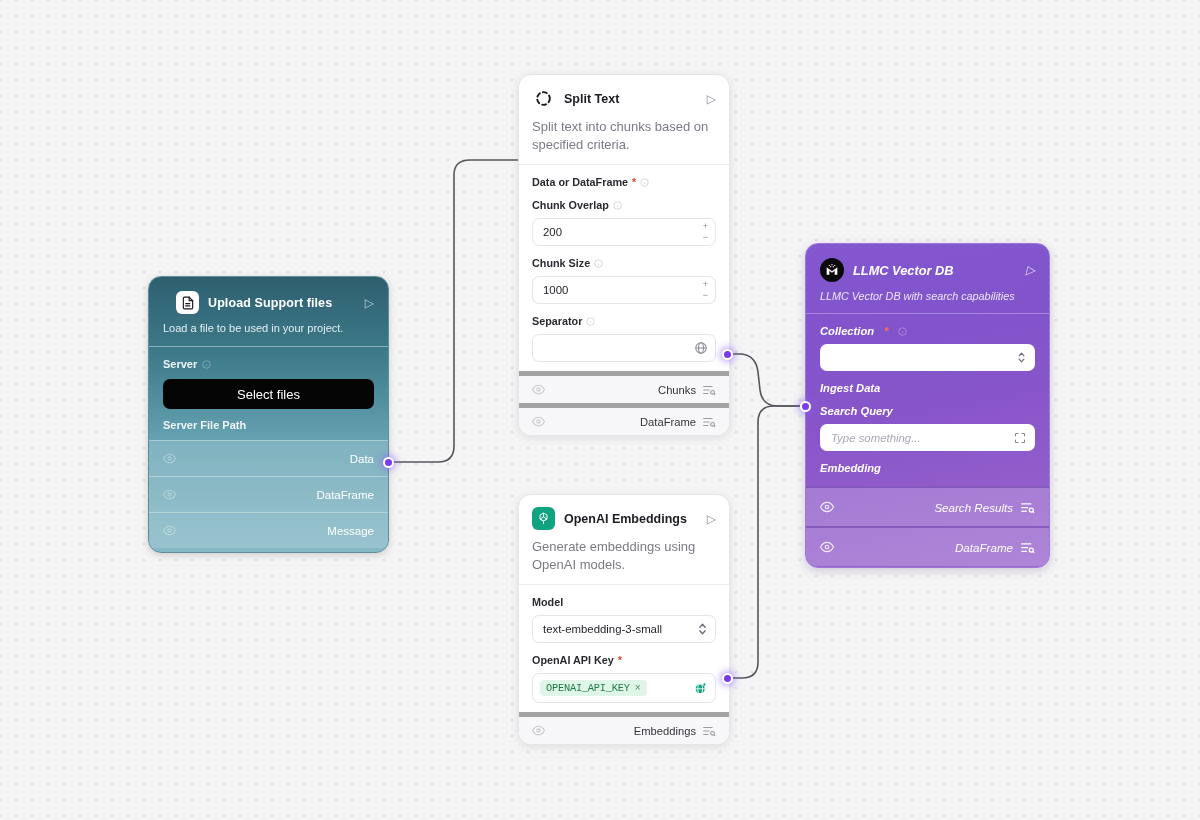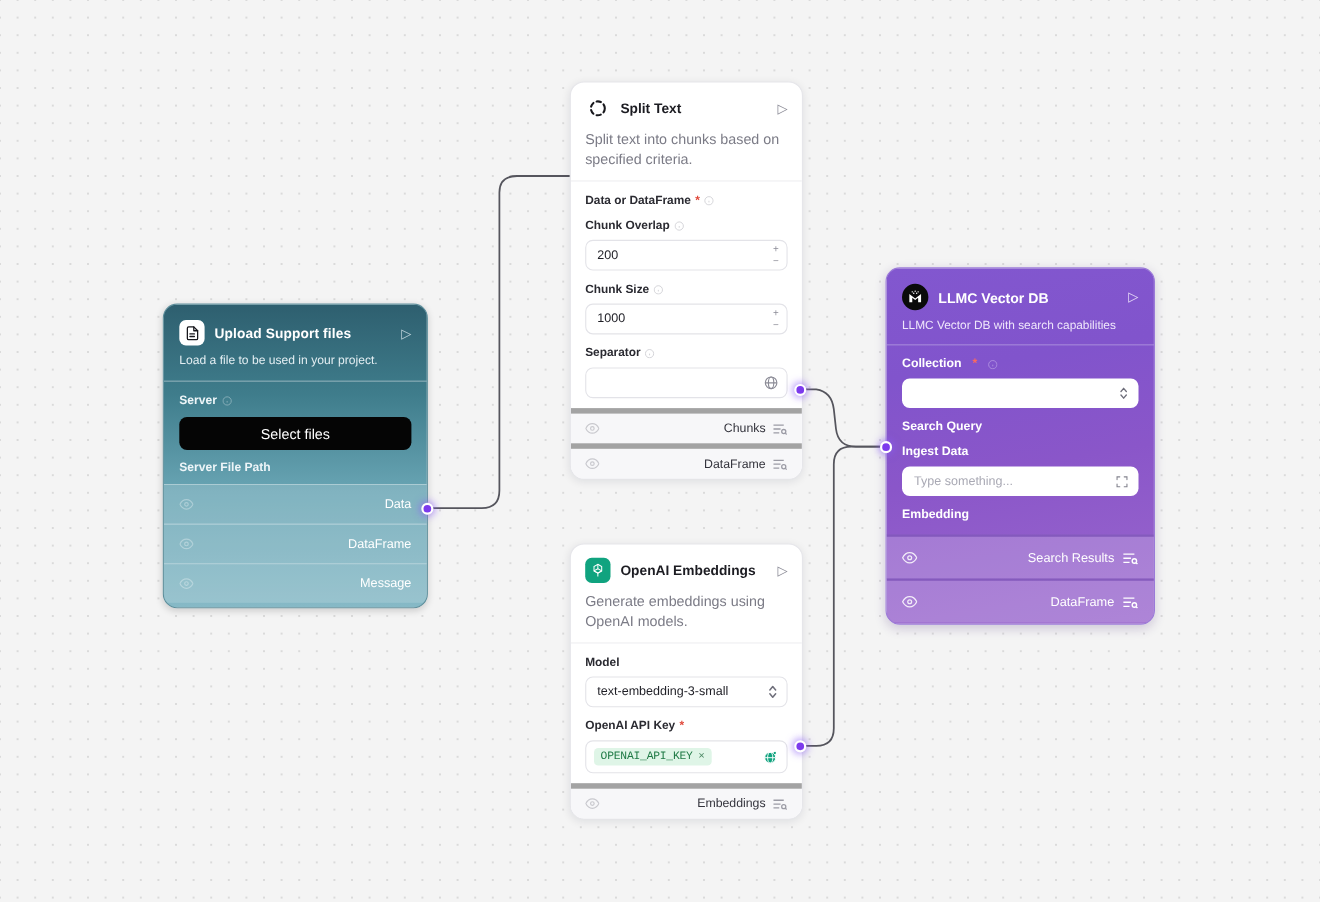--- a/index.html
+++ b/index.html
@@ -21,21 +21,21 @@
   .node { position: absolute; border-radius: 13px; overflow: hidden; }
 
   
   #node-upload {
     left: 148px; top: 276px; width: 241px; height: 277px;
     background: linear-gradient(180deg, #2e5f6f 0%, #3f7d8c 30%, #69a5b4 62%, #86b9c6 100%);
     border: 1.5px solid #5e8e9b;
     box-shadow: 0 2px 7px rgba(0,0,0,.17);
     color: #fff;
   }
-  #node-upload .nhead { padding: 14px 14px 0 14px; display: flex; align-items: center; gap: 9px; }
+  #node-upload .nhead { padding: 14px 14px 0 14px; display: flex; align-items: center; gap: 9px; margin-left: 13px; }
   .ico-box { width: 23px; height: 23px; border-radius: 6px; display: flex; align-items: center; justify-content: center; flex: 0 0 auto; }
   .ico-white { background: #fff; }
   #node-upload .ntitle { font-size: 12.5px; font-weight: 700; letter-spacing: .1px; color: #fff; flex: 1; }
   .play { color: #b8cfd7; font-size: 12px; line-height: 1; }
   #node-upload .ndesc { padding: 8px 14px 12px 14px; font-size: 11px; color: #e3eef2; }
   #node-upload .divider { height: 1px; background: rgba(255,255,255,.42); }
   #node-upload .field { padding: 11px 14px 0 14px; }
   #node-upload .flabel { font-size: 11px; font-weight: 700; color: #edf5f8; display: flex; align-items: center; gap: 5px; }
   .btn-black {
     margin: 9px 0 0 0; width: 100%; height: 30px; border-radius: 7px;
@@ -93,20 +93,21 @@
   .chip { background: #dff5e7; color: #1f7a45; border-radius: 4px; padding: 2px 6px; font-family: "Liberation Mono", monospace; font-size: 10.3px; letter-spacing: -.2px; display: flex; align-items: flex-end; gap: 5px; }
   .chip .x { color: #4e8a66; font-size: 10px; cursor: pointer; }
 
   
   #node-llmc {
     left: 805px; top: 243px; width: 245px; height: 325px;
     background: linear-gradient(170deg, #8257cf 0%, #8154cc 28%, #8a56c9 55%, #9a67cd 100%);
     border: 1px solid #9b7ad8;
     box-shadow: 0 3px 10px rgba(60,30,110,.2);
     color: #fff;
+    font-style: italic;
   }
   #node-llmc .nhead { padding: 14px 14px 0 14px; display: flex; align-items: center; gap: 9px; }
   #node-llmc .ntitle { font-size: 12.8px; font-weight: 700; color: #fff; flex: 1; }
   #node-llmc .play { color: #e4d7f6; }
   #node-llmc .ndesc { padding: 8px 14px 11px 14px; font-size: 10.8px; color: #efe6fb; }
   #node-llmc .hrp { height: 1px; background: rgba(255,255,255,.3); }
   #node-llmc .body { padding: 11px 14px 0 14px; }
   #node-llmc .lbl { color: #fff; font-size: 11.2px; font-weight: 700; gap: 10px; }
   #node-llmc .req { color: #ff6a5a; }
   .pwhite-inp { margin-top: 7px; height: 27px; width: 100%; background: #fff; border-radius: 7px; display: flex; align-items: center; padding: 0 9px 0 11px; font-size: 11.4px; color: #222; }
@@ -413,22 +414,22 @@
         <span></span>
         <span style="margin-left:auto;display:flex;">
           <svg width="9" height="13" viewBox="0 0 10 16" fill="none" stroke="#6f6f7b" stroke-width="1.5" stroke-linecap="round" stroke-linejoin="round">
             <polyline points="2,6 5,2.5 8,6"></polyline>
               <polyline points="2,10 5,13.5 8,10"></polyline>
           </svg>
         </span>
       </div>
     </div>
 
+    <div class="psub">Ingest Data</div>
     <div class="psub">Search Query</div>
-    <div class="psub">Ingest Data</div>
 
     <div style="padding:0 14px;">
       <div class="pwhite-inp" style="height:27px;">
         <span class="ph">Type something...</span>
         <span style="margin-left:auto;display:flex;">
           <svg width="12" height="12" viewBox="0 0 24 24" fill="none" stroke="#84848f" stroke-width="2" stroke-linecap="round">
             <polyline points="3,8 3,3 8,3"></polyline>
               <polyline points="16,3 21,3 21,8"></polyline>
             <polyline points="21,16 21,21 16,21"></polyline>
               <polyline points="8,21 3,21 3,16"></polyline>

